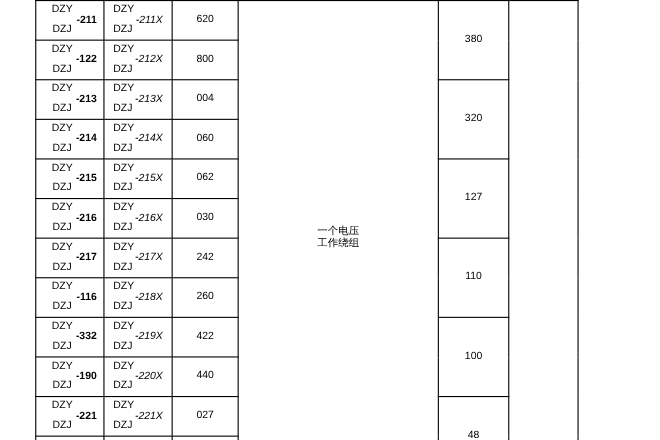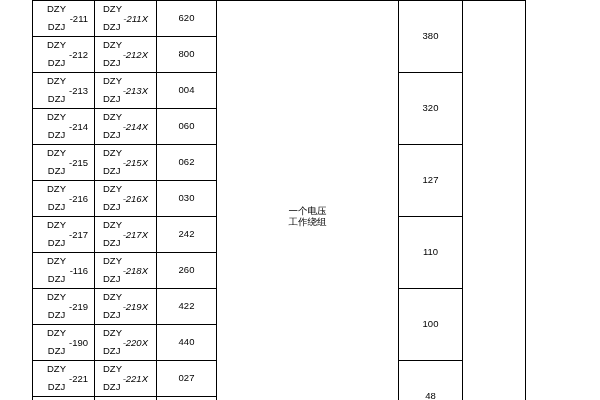--- a/index.html
+++ b/index.html
@@ -61,20 +61,21 @@
     left: 0; right: 0;
     bottom: 3px;
     text-align: center;
   }
   .m-num {
     position: absolute;
     right: 6px;
     top: 50%;
     transform: translateY(-50%);
     font-size: 9.5px;
+    font-weight: bold;
   }
   .m-prefix {
     display: inline-block;
     margin-left: -14px;
   }
   .cell-modelx {
     position: relative;
     height: 35px;
   }
   .x-top {
@@ -148,21 +149,21 @@
         </td>
         <td class="volt-cell" rowspan="2">380</td>
         <td class="blank-cell" rowspan="12"></td>
       </tr>
 
       <tr>
         <td>
           <div class="cell-model">
             <span class="m-top"><span class="m-prefix">DZY</span></span>
             <span class="m-bot"><span class="m-prefix">DZJ</span></span>
-            <span class="m-num">-212</span>
+            <span class="m-num">-122</span>
           </div>
         </td>
         <td>
           <div class="cell-modelx">
             <span class="x-top">DZY</span>
             <span class="x-bot">DZJ</span>
             <span class="x-num">-212X</span>
           </div>
         </td>
         <td class="code-cell">800</td>
@@ -277,21 +278,21 @@
           </div>
         </td>
         <td class="code-cell">260</td>
       </tr>
 
       <tr>
         <td>
           <div class="cell-model">
             <span class="m-top"><span class="m-prefix">DZY</span></span>
             <span class="m-bot"><span class="m-prefix">DZJ</span></span>
-            <span class="m-num">-219</span>
+            <span class="m-num">-332</span>
           </div>
         </td>
         <td>
           <div class="cell-modelx">
             <span class="x-top">DZY</span>
             <span class="x-bot">DZJ</span>
             <span class="x-num">-219X</span>
           </div>
         </td>
         <td class="code-cell">422</td>

